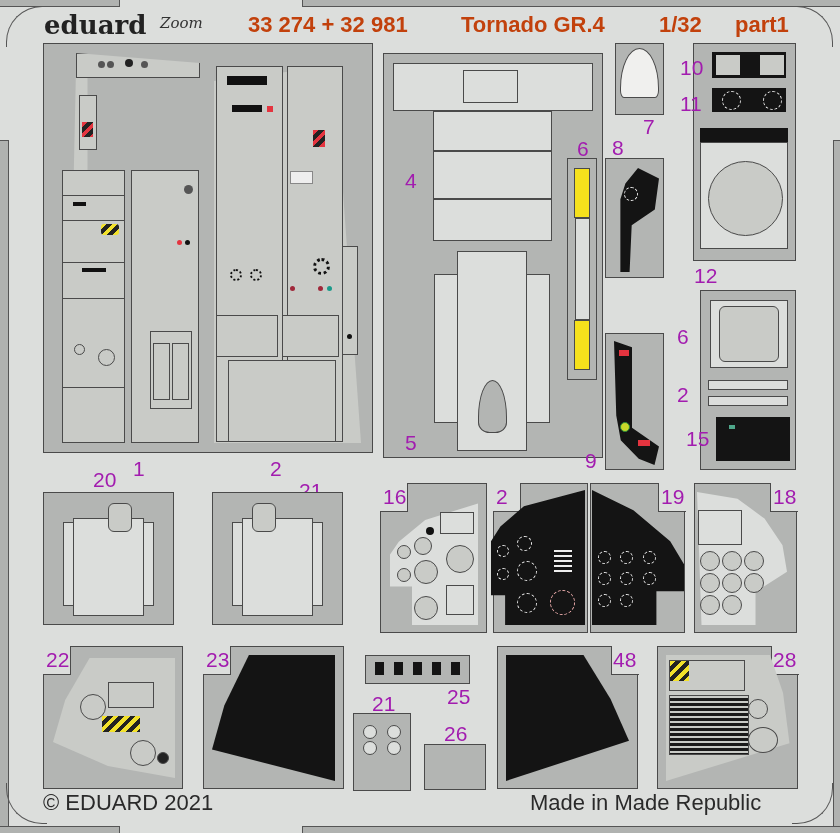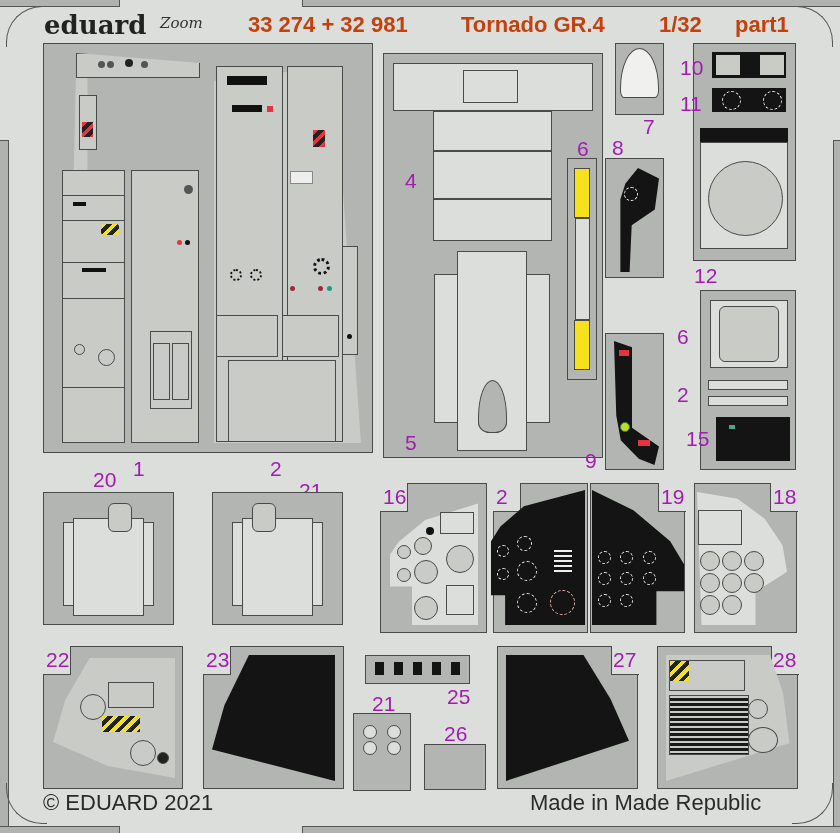--- a/index.html
+++ b/index.html
@@ -248,21 +248,21 @@
 <div class="fret" style="left:353px;top:713px;width:58px;height:78px;"></div>
 <div class="abs" style="left:363px;top:725px;width:14px;height:14px;border-radius:50%;background:#dcdedc;border:1.5px solid #4a4a4a;box-sizing:border-box;"></div>
 <div class="abs" style="left:363px;top:741px;width:14px;height:14px;border-radius:50%;background:#dcdedc;border:1.5px solid #4a4a4a;box-sizing:border-box;"></div>
 <div class="abs" style="left:387px;top:725px;width:14px;height:14px;border-radius:50%;background:#dcdedc;border:1.5px solid #4a4a4a;box-sizing:border-box;"></div>
 <div class="abs" style="left:387px;top:741px;width:14px;height:14px;border-radius:50%;background:#dcdedc;border:1.5px solid #4a4a4a;box-sizing:border-box;"></div>
 <div class="num" style="left:444px;top:723px;">26</div>
 <div class="fret" style="left:424px;top:744px;width:62px;height:46px;"></div>
 
 <div class="fret" style="left:497px;top:646px;width:141px;height:143px;"></div>
 <div class="abs" style="left:611px;top:646px;width:27px;height:28px;background:#dcdedc;border-left:1.5px solid #4a4a4a;border-bottom:1.5px solid #4a4a4a;"></div>
-<div class="num" style="left:613px;top:649px;">27</div>
+<div class="num" style="left:613px;top:649px;">48</div>
 <div class="black" style="left:506px;top:655px;width:123px;height:126px;clip-path:polygon(0 0,63% 0,85% 35%,100% 68%,0 100%);"></div>
 
 <div class="fret" style="left:657px;top:646px;width:141px;height:143px;"></div>
 <div class="abs" style="left:771px;top:646px;width:27px;height:28px;background:#dcdedc;border-left:1.5px solid #4a4a4a;border-bottom:1.5px solid #4a4a4a;"></div>
 <div class="num" style="left:773px;top:649px;">28</div>
 <div class="abs" style="left:666px;top:655px;width:130px;height:126px;background:#c9cbc7;clip-path:polygon(0 0,80% 0,90% 30%,95% 70%,0 100%);"></div>
 <div class="lightpanel" style="left:669px;top:660px;width:76px;height:31px;background:#c9cbc7;"></div>
 <div class="hazard" style="left:670px;top:661px;width:19px;height:20px;"></div>
 <div class="panel" style="left:669px;top:695px;width:80px;height:60px;background:repeating-linear-gradient(180deg,#c9cbc7 0 2px,#1a1a1a 2px 5px);"></div>
 <div class="round" style="left:748px;top:699px;width:20px;height:20px;"></div>

